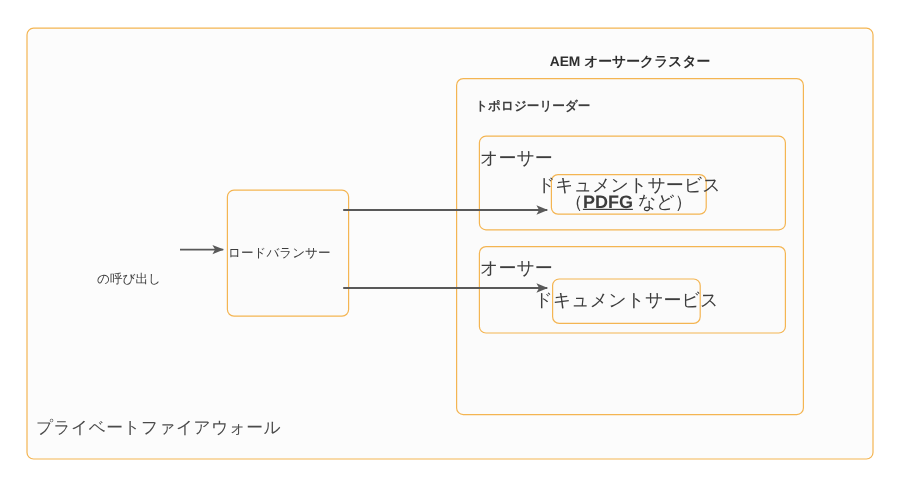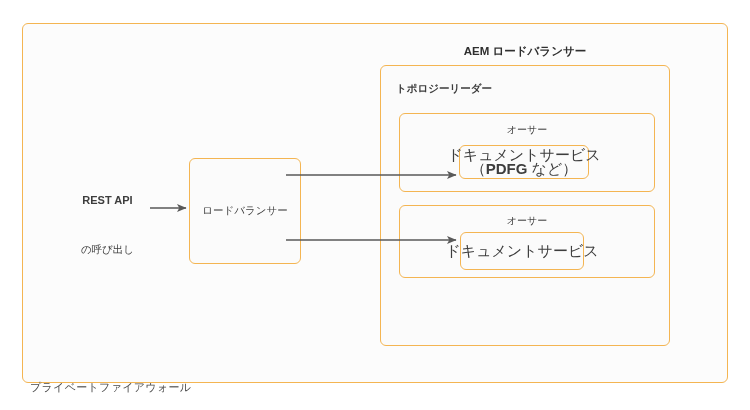--- a/index.html
+++ b/index.html
@@ -35,22 +35,22 @@
     left: 22px;
     top: 23px;
     width: 706px;
     height: 360px;
     background: #fcfcfc;
   }
 
   .firewall-label {
     position: absolute;
     left: 30px;
-    top: 380px;
-    font-size: 11px;
+    top: 348px;
+    font-size: 14px;
     color: #4a4a4a;
     letter-spacing: 0.3px;
     white-space: nowrap;
   }
 
   
   .cluster-title {
     position: absolute;
     left: 380px;
     top: 44px;
@@ -89,22 +89,22 @@
   .author-box-2 {
     left: 399px;
     top: 205px;
     width: 256px;
     height: 73px;
   }
 
   .author-title {
     position: absolute;
     width: 100%;
-    text-align: center;
-    font-size: 10px;
+    text-align: left;
+    font-size: 15px;
     color: #3d3d3d;
     white-space: nowrap;
   }
   .author-box-1 .author-title { top: 9px; }
   .author-box-2 .author-title { top: 8px; }
 
   
   .docsvc-box-1 {
     left: 459px;
     top: 145px;
@@ -124,31 +124,31 @@
     justify-content: center;
   }
   .docsvc-text {
     text-align: center;
     font-size: 15px;
     line-height: 14px;
     color: #3d3d3d;
     white-space: nowrap;
   }
   .docsvc-text .sub { display: block; }
-  .docsvc-text .sub b { font-weight: bold; }
+  .docsvc-text .sub b { font-weight: bold; text-decoration: underline; }
 
   
   .lb-box {
     left: 189px;
     top: 158px;
-    width: 112px;
+    width: 102px;
     height: 106px;
     display: flex;
     align-items: center;
-    justify-content: center;
+    justify-content: flex-start;
   }
   .lb-text {
     font-size: 10.5px;
     color: #3d3d3d;
     white-space: nowrap;
   }
 
   
   .rest-label {
     position: absolute;
@@ -175,29 +175,28 @@
 </style>
 </head>
 <body>
 
 <div id="canvas">
 
   <div class="box firewall-box"></div>
   <div class="firewall-label">プライベートファイアウォール</div>
 
   <div class="rest-label">
-    <span class="t1">REST API</span>
     <span class="t2">の呼び出し</span>
   </div>
 
   <div class="box lb-box">
     <span class="lb-text">ロードバランサー</span>
   </div>
 
-  <div class="cluster-title">AEM ロードバランサー</div>
+  <div class="cluster-title">AEM オーサークラスター</div>
   <div class="box cluster-box"></div>
   <div class="topology-label">トポロジーリーダー</div>
 
   <div class="box author-box-1">
     <div class="author-title">オーサー</div>
   </div>
   <div class="box docsvc-box-1">
     <div class="docsvc-text">
       <span>ドキュメントサービス</span>
       <span class="sub"><span>（</span><b>PDFG</b><span> など）</span></span>

